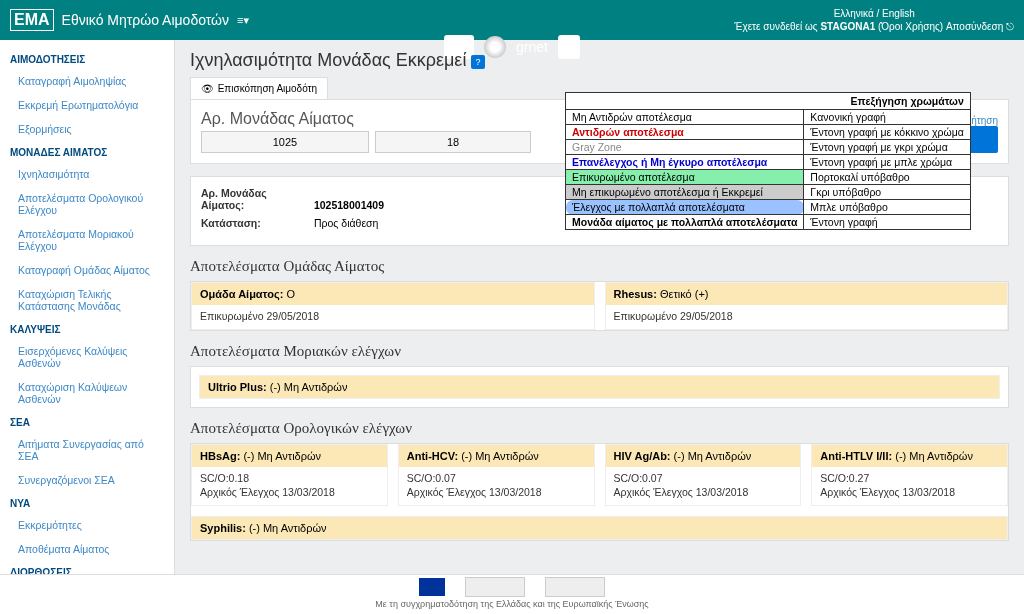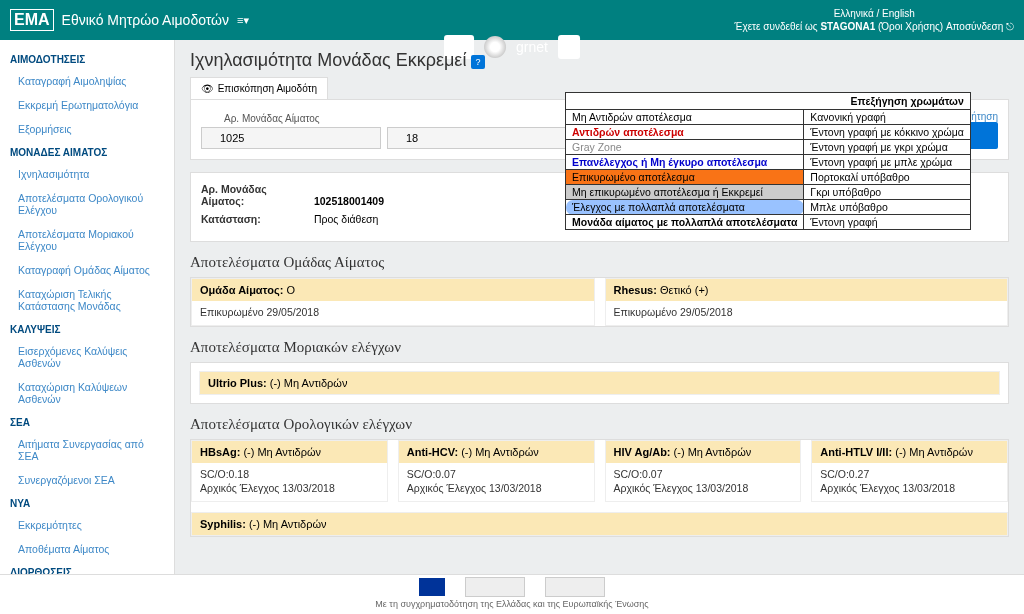--- a/index.html
+++ b/index.html
@@ -25,23 +25,23 @@
 .sidebar .nav-item.active { color: #3d88c7; }
 
 .main { flex: 1; padding: 10px 15px; overflow-y: auto; position: relative; }
 .page-title { font-size: 18px; color: #333; margin-bottom: 6px; font-family: Georgia, serif; }
 .page-title .help { display:inline-block; width:14px; height:14px; background:#0074d9; color:#fff; font-size:9px; text-align:center; line-height:14px; border-radius:2px; vertical-align: middle;}
 
 .tab { display:inline-block; border:1px solid #ddd; background:#fff; padding:5px 10px; font-size:10px; margin-bottom:-1px; }
 .eye::before { content:"👁"; margin-right:4px; font-size:10px; }
 
 .panel { background:#fff; border:1px solid #ddd; padding:10px; margin-bottom:12px; position:relative; }
-.field-label { font-size:10px; color:#555; margin-bottom:3px;margin-left:23px; }
+.field-label { font-size:16px; color:#555; margin-bottom:3px; }
 .input-row { display:flex; gap:6px; }
-.input { border:1px solid #ccc; background:#f5f5f5; padding:4px 18px; font-size:11px; flex:1; }
+.input { border:1px solid #ccc; background:#f5f5f5; padding:4px 6px; font-size:11px; text-align:center; flex:1; }
 .btn-search { background:#0074d9; color:#fff; border:none; padding:6px 0; width:270px; text-align:center; cursor:pointer; border-radius:2px; }
 .btn-link { color:#3d88c7; font-size:10px; cursor:pointer; background:none; border:none; }
 .refresh::before { content:"↻"; margin-right:4px; }
 
 .search-bar-row { display:flex; align-items:flex-end; gap:10px; }
 .input-group { flex: 0 0 330px; }
 
 .info-block .row { margin-bottom:6px; font-size:10.5px; }
 .info-block .lbl { display:inline-block; width:110px; font-weight:bold; color:#333; }
 
@@ -52,21 +52,21 @@
 .result-card .head { background:#fbe8b6; padding:5px 8px; font-size:11px; }
 .result-card .body { padding:5px 8px; font-size:10.5px; color:#333; }
 .result-card .body div { margin-bottom:2px; }
 
 .legend-table { position:absolute; top:52px; left:390px; border:1px solid #333; border-collapse:collapse; background:#fff; z-index:50; font-size:10.5px; }
 .legend-table th { border:1px solid #333; padding:2px 6px; text-align:right; font-weight:bold; background:#fff; }
 .legend-table td { border:1px solid #333; padding:1px 6px; }
 .lg-red { color:#c00; font-weight:bold; }
 .lg-gray-t { color:#888; }
 .lg-blue { color:#00c; font-weight:bold; }
-.lg-orange-bg { background:#f97316; }
+.lg-orange-bg { background:#86efac; }
 .lg-gray-bg { background:#ccc; }
 .lg-blue-bg { background:#99c2ff;border-radius:7px; }
 
 .footer { height:40px; background:#fff; border-top:1px solid #ddd; text-align:center; font-size:9px; color:#666; padding-top:2px; }
 .footer .flags { display:flex; justify-content:center; gap:20px; align-items:center; margin-bottom:2px; }
 .footer .flag { width:60px; height:20px; background:#eee; display:inline-block; border:1px solid #ccc; }
 .eu-flag { background: #003399; position:relative; width:26px; height:18px; display:inline-block; }
 .mag { font-size:13px; }
 </style>
 </head>

